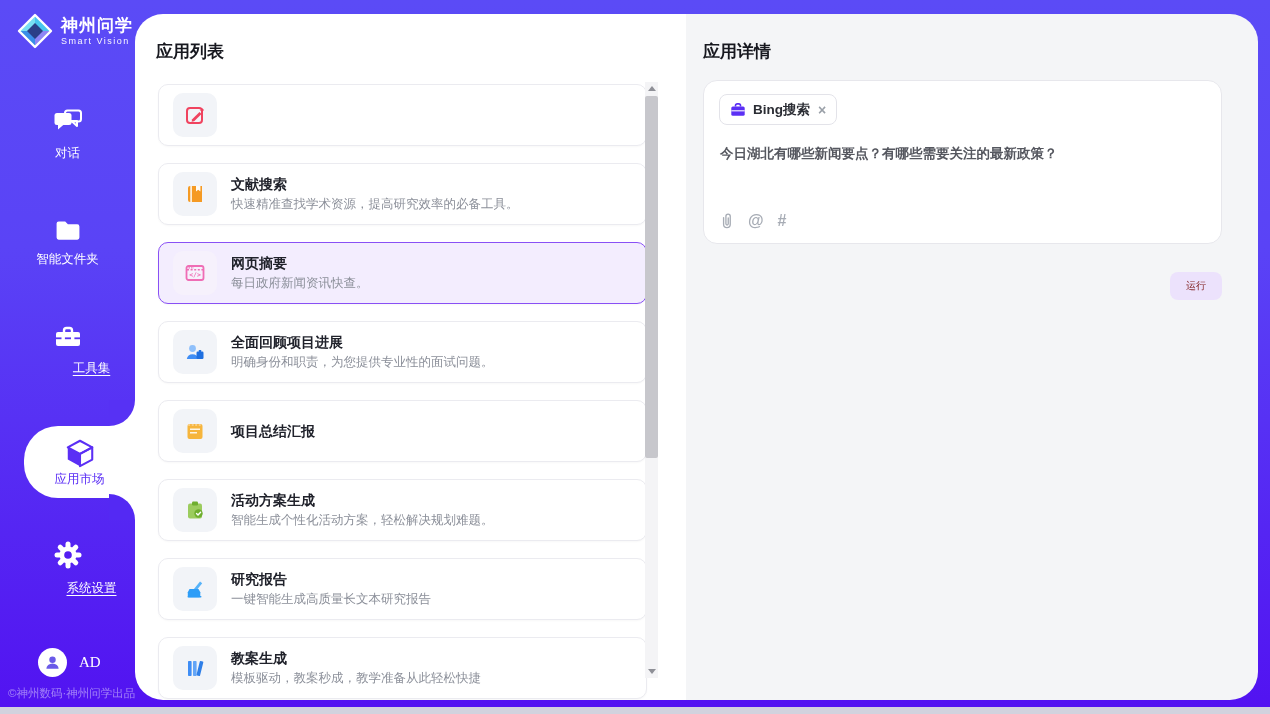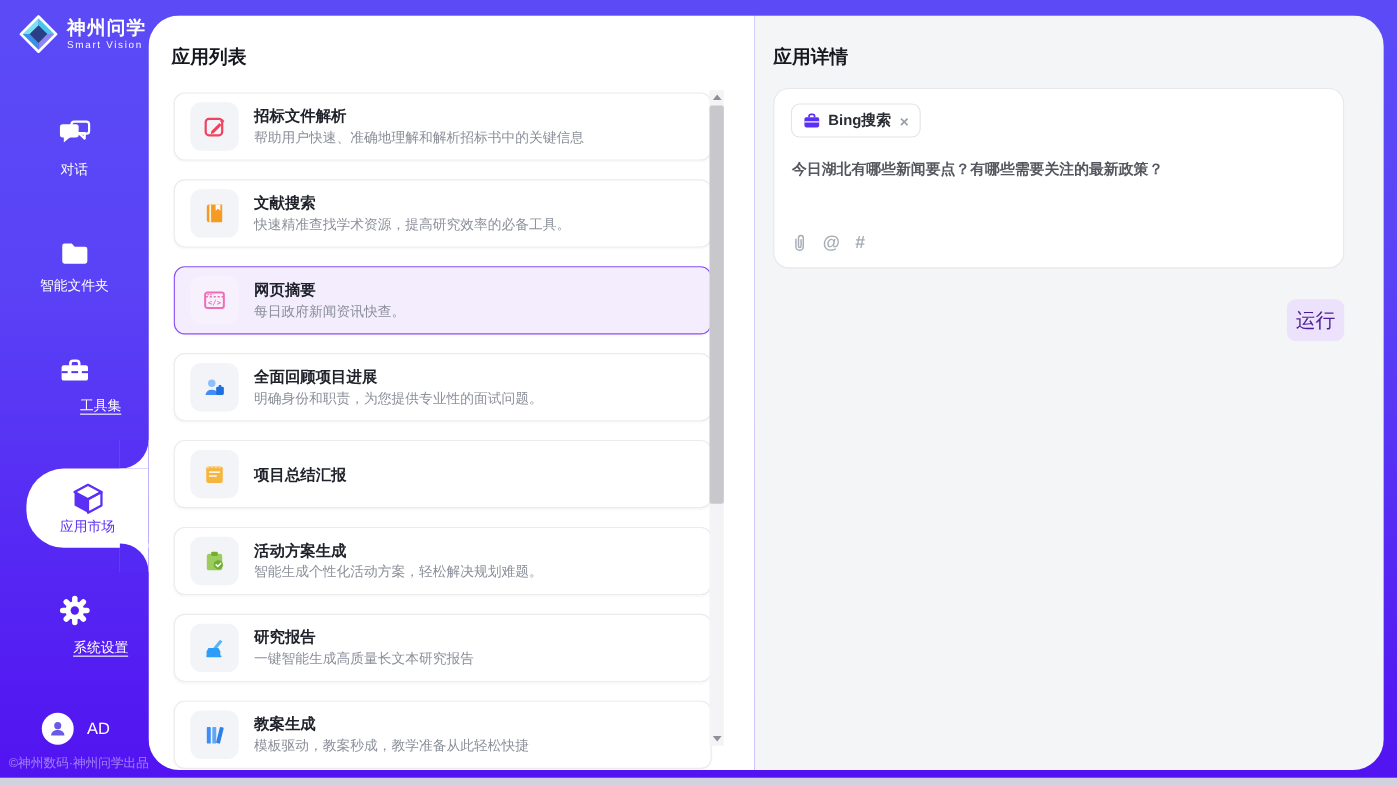--- a/index.html
+++ b/index.html
@@ -34,21 +34,21 @@
     cursor:pointer;
   }
   .nav-market .nav-label { margin-top:2px; font-size:12.5px; color:#5b2ff5; font-weight:500; }
   .fillet { position:absolute; right:0; width:26px; height:26px; background:#fff; }
   .fillet-top { top:400px; }
   .fillet-top::after { content:''; position:absolute; inset:0; background:#5731f4; border-bottom-right-radius:26px; }
   .fillet-bottom { top:494px; }
   .fillet-bottom::after { content:''; position:absolute; inset:0; background:#5429f3; border-top-right-radius:26px; }
   .user-row { position:absolute; left:38px; bottom:30px; display:flex; align-items:center; gap:12px; cursor:pointer; }
   .avatar { width:29px; height:29px; border-radius:50%; background:#fff; display:flex; align-items:center; justify-content:center; }
-  .user-name { font-size:15px; color:#fff; }
+  .user-name { font-size:15px; color:#fff;font-family:Liberation Serif, serif; }
   .copyright { position:absolute; left:8px; bottom:6px; font-size:11.5px; color:rgba(255,255,255,.45); white-space:nowrap; }
   
   .content {
     position:absolute; left:135px; top:14px; width:1123px; height:686px;
     border-radius:28px; overflow:hidden; display:flex;
   }
   .list-panel { position:relative; width:551px; background:#fff; }
   .panel-title { position:absolute; font-size:17px; font-weight:bold; color:#17181f;text-align:center; }
   .list-panel .panel-title { left:21px; top:26px; }
   .cards { position:absolute; left:23px; top:70px; width:489px; display:flex; flex-direction:column; gap:17px; }
@@ -80,22 +80,22 @@
     position:absolute; left:15px; top:13px; height:31px;
     border:1px solid #e3e3e9; border-radius:8px; background:#fff;
     display:flex; align-items:center; gap:7px; padding:0 9px 0 10px; cursor:pointer;
   }
   .chip-label { font-size:13.5px; color:#2a2c33; }
   .chip-close { font-size:14px; color:#9aa0a8; cursor:pointer; line-height:1; padding:0 1px; }
   .query { position:absolute; left:16px; top:64px; right:16px; font-size:13.5px; color:#55575f; cursor:text; }
   .composer-icons { position:absolute; left:15px; bottom:13px; display:flex; align-items:center; gap:14px; color:#a7acb5; }
   .glyph-icon { font-size:16px; color:#a7acb5; cursor:pointer; line-height:1; }
   .run-btn {
-    position:absolute; right:36px; top:258px; width:52px; height:38px;
-    background:#ece2fc; color:#4c1d95; font-size:18px; font-weight:500;
+    position:absolute; right:36px; top:258px; width:52px; height:28px;
+    background:#ece2fc; color:#7f1d1d; font-size:10px; font-weight:500;
     border:none; border-radius:8px; cursor:pointer;
     font-family:"Liberation Sans","DejaVu Sans",sans-serif;
   }
 </style>
 </head>
 <body>
 
 <div class="page">
   <div class="frame">
 
@@ -188,24 +188,20 @@
         <div class="cards">
 
           <div class="card">
             <span class="tile">
               <svg width="22" height="22" viewBox="0 0 22 22">
                 <rect x="3" y="4" width="15" height="15" rx="3" fill="none" stroke="#f0435f" stroke-width="2"></rect>
                 <path d="M8.2 15.2 l7.3-7.3 2 2 -7.3 7.3 -2.6 .6z" fill="#f0435f"></path>
                 <path d="M16.2 6.2 l2-2 1.8 1.8 -2 2z" fill="#f0435f"></path>
               </svg>
             </span>
-            <div>
-              <div class="card-name">招标文件解析</div>
-              <div class="card-desc">帮助用户快速、准确地理解和解析招标书中的关键信息</div>
-            </div>
           </div>
 
           <div class="card">
             <span class="tile">
               <svg width="22" height="22" viewBox="0 0 22 22">
                 <path d="M4 5 a2 2 0 0 1 2-2 h12 v16 H6 a2 2 0 0 1 -2-2 z" fill="#f59a23"></path>
                 <rect x="6.3" y="3" width="1.6" height="16" fill="#fff" opacity=".9"></rect>
                 <path d="M12 3 v5.5 l2.2-1.7 2.2 1.7 V3z" fill="#fff" opacity=".95"></path>
               </svg>
             </span>

